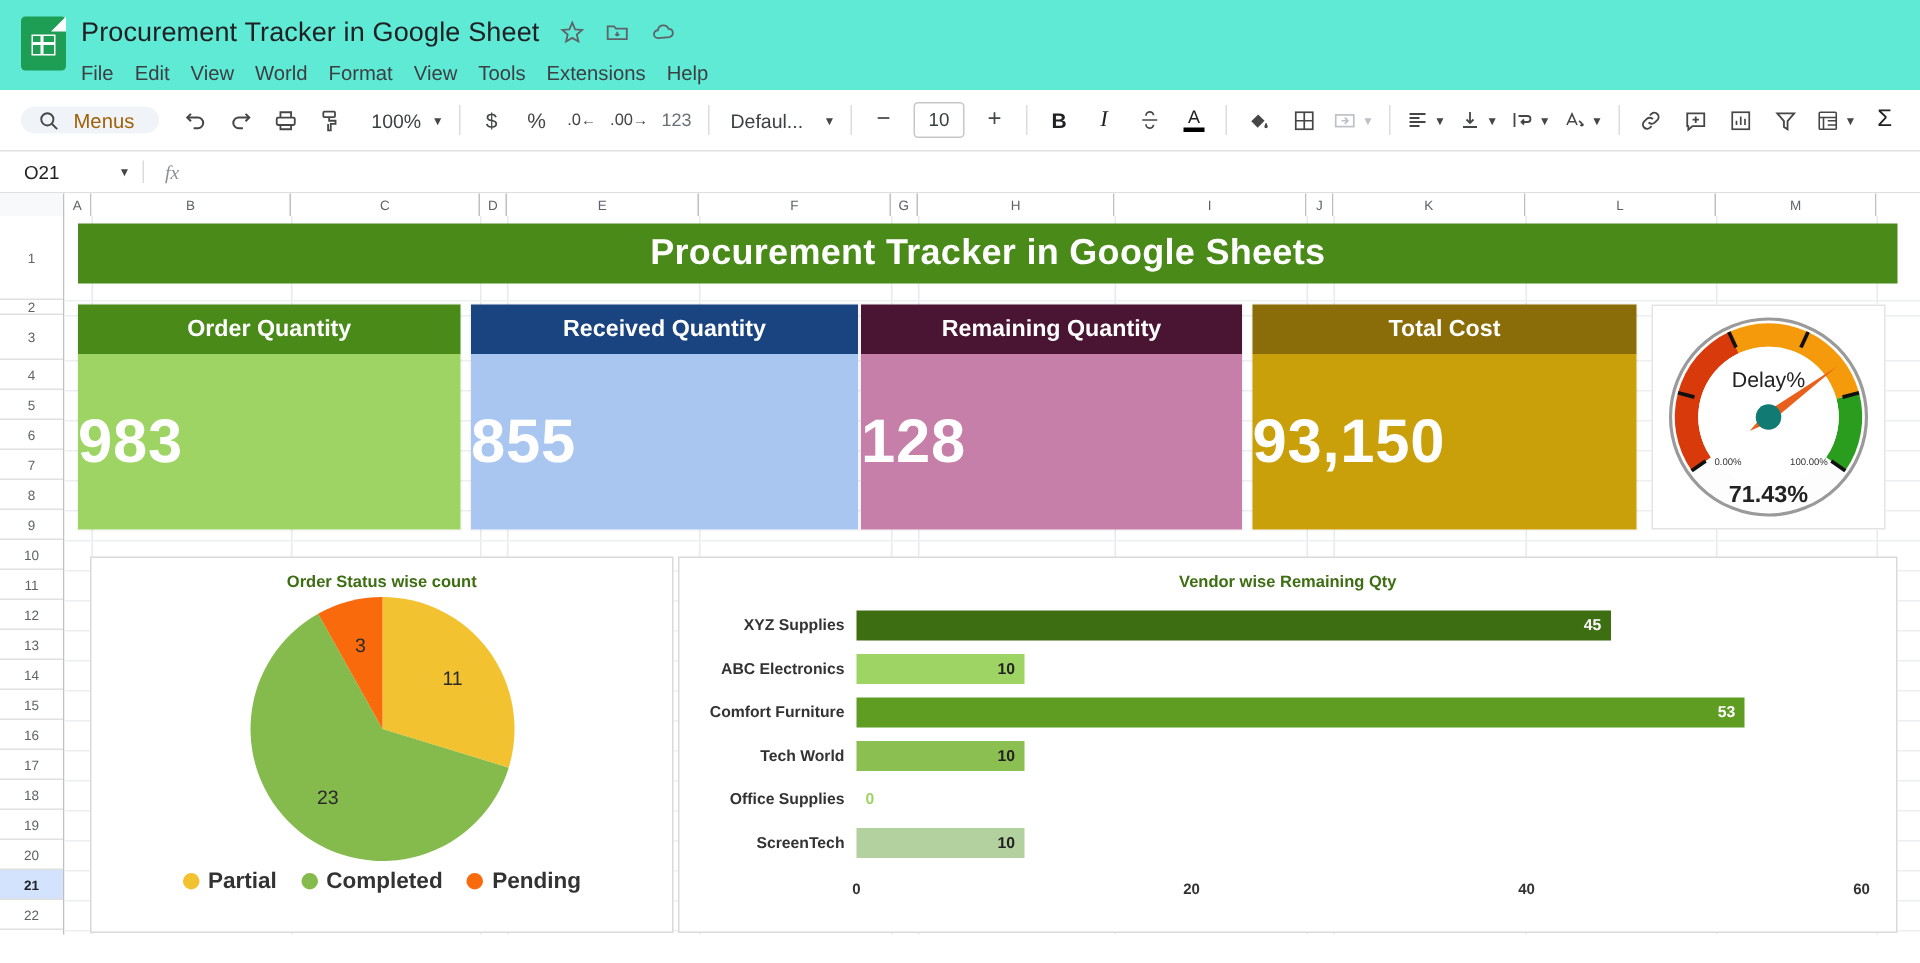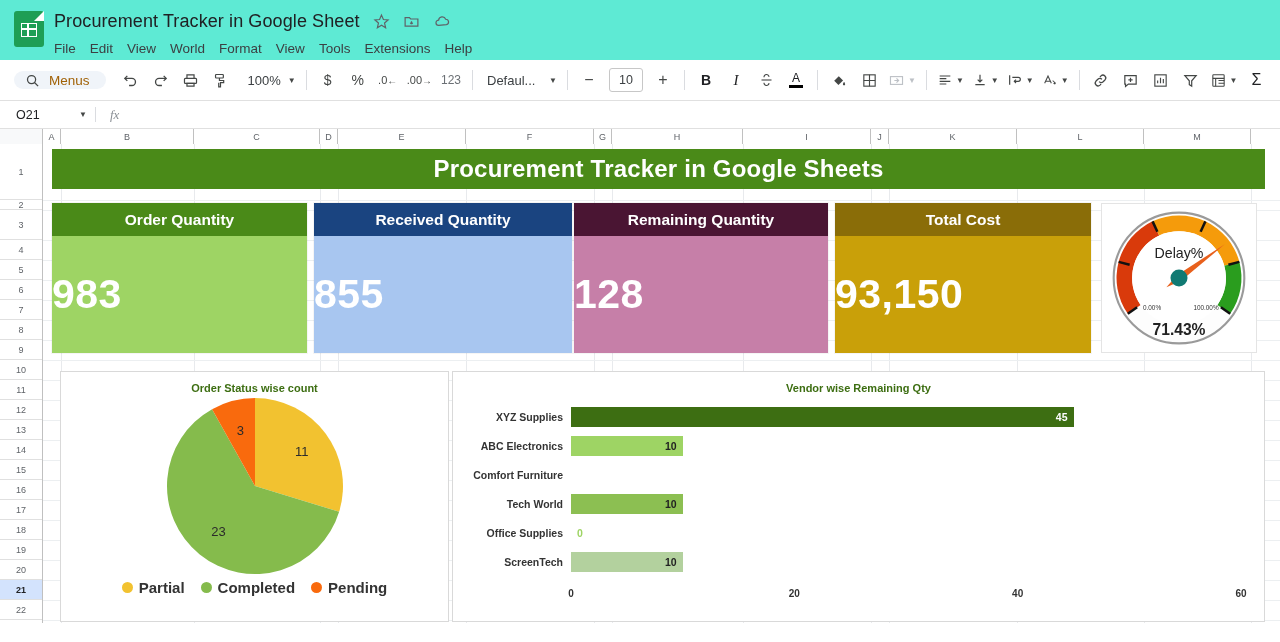--- a/index.html
+++ b/index.html
@@ -550,20 +550,25 @@
               <div class="barrow">
                 <div class="barlabel">ABC Electronics</div>
                 <div class="bartrack">
                   <div class="bar" style="width: 111.667px; background: rgb(158, 212, 100);">
                     <span class="barval dark">10</span>
                   </div>
                 </div>
               </div>
               <div class="barrow">
                 <div class="barlabel">Comfort Furniture</div>
+                <div class="bartrack">
+                  <div class="bar" style="width: 591.833px; background: rgb(95, 156, 34);">
+                    <span class="barval">53</span>
+                  </div>
+                </div>
               </div>
               <div class="barrow">
                 <div class="barlabel">Tech World</div>
                 <div class="bartrack">
                   <div class="bar" style="width: 111.667px; background: rgb(140, 191, 82);">
                     <span class="barval dark">10</span>
                   </div>
                 </div>
               </div>
               <div class="barrow">

